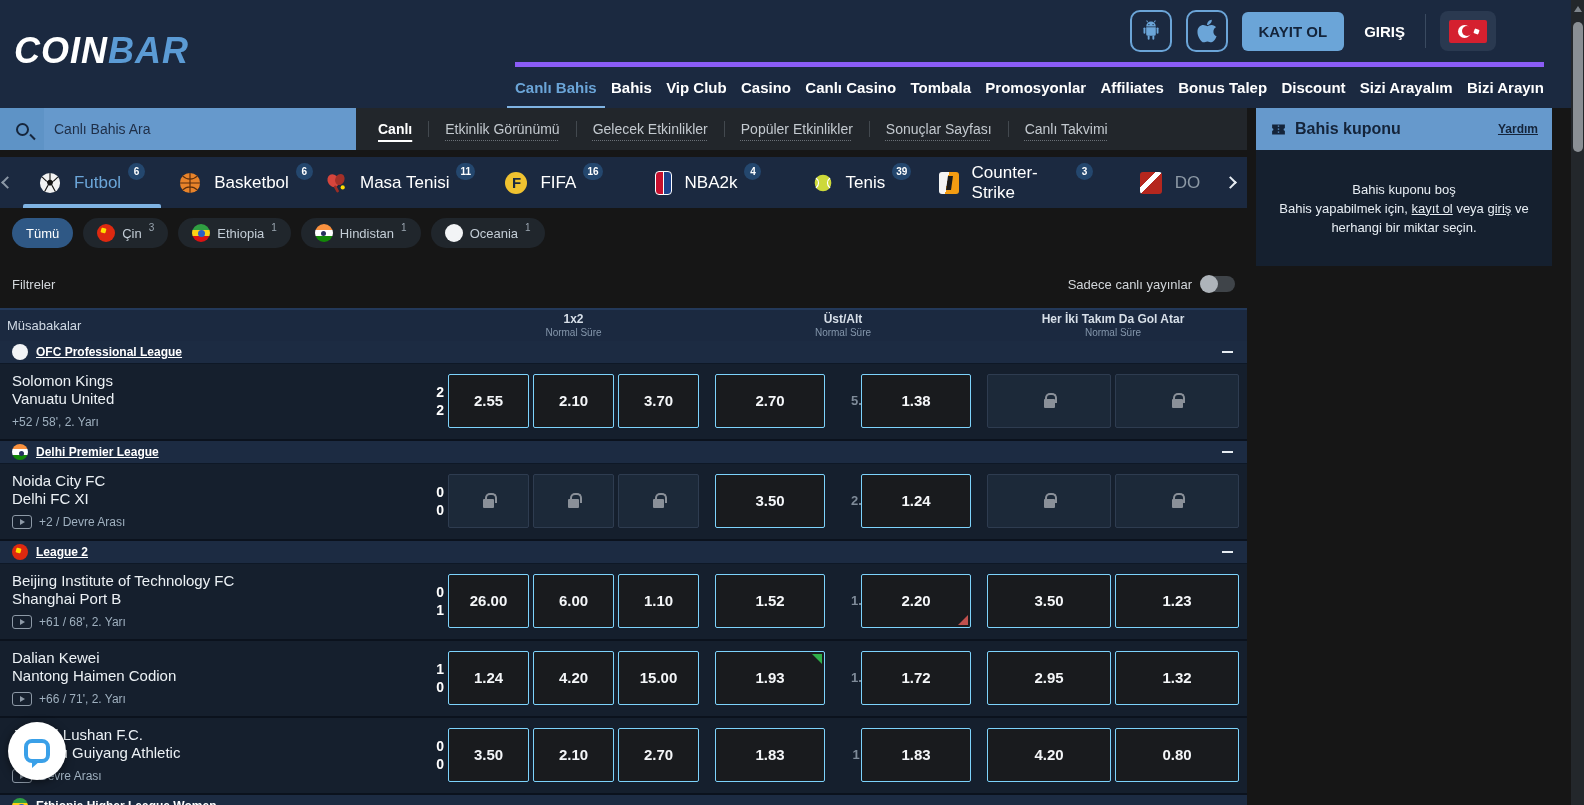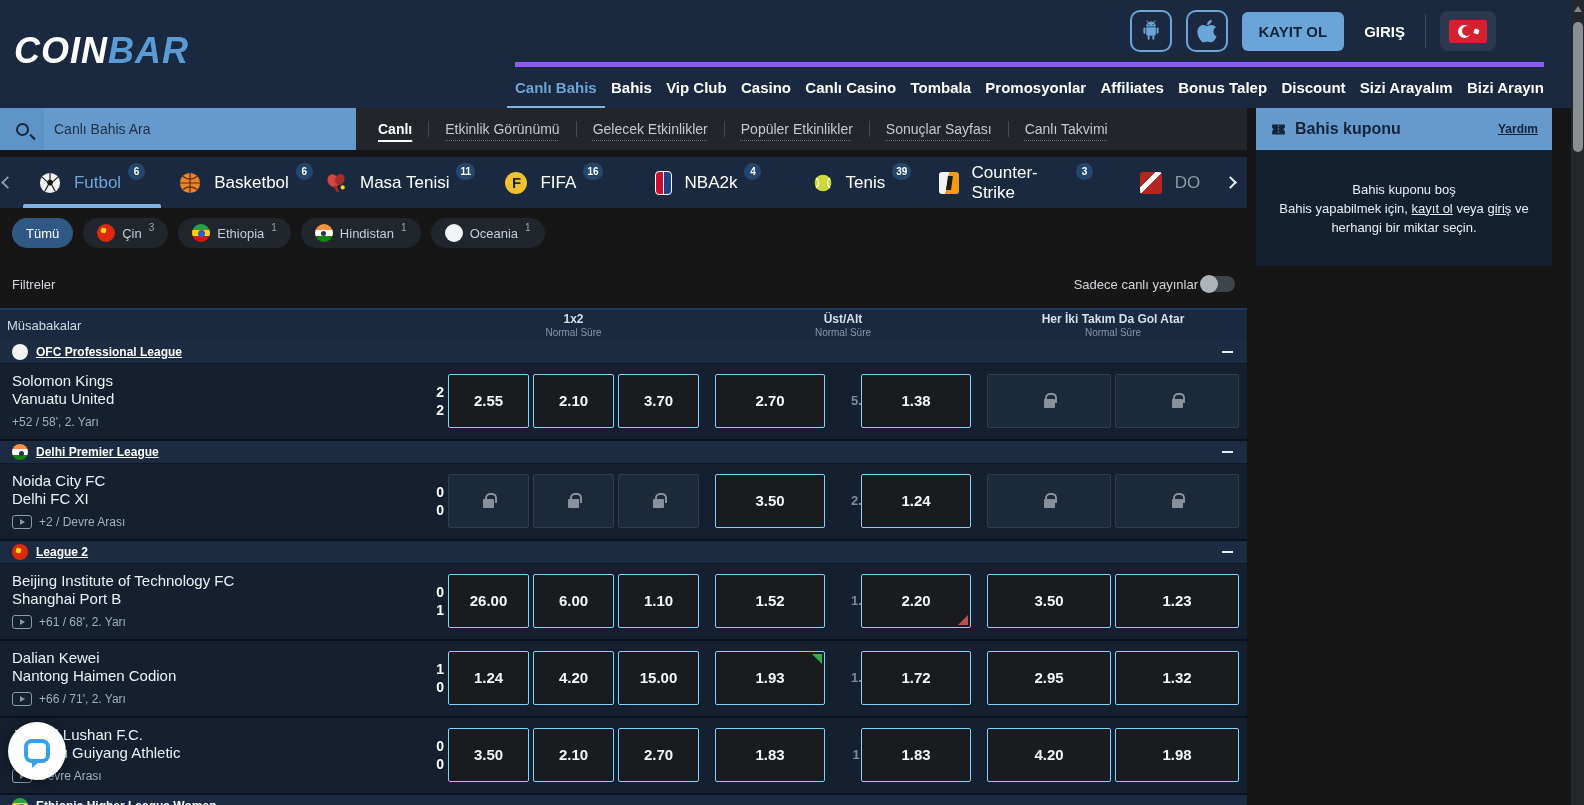--- a/index.html
+++ b/index.html
@@ -79,21 +79,21 @@
   .flag.ethiopia { background:linear-gradient(180deg,#2f9e41 0 34%,#fcd116 34% 66%,#da1212 66% 100%); }
   .flag.ethiopia::after { content:""; position:absolute; left:5.5px; top:5.5px; width:7px; height:7px; border-radius:50%; background:#2b5fc7; }
   .flag.india { background:linear-gradient(180deg,#f9913f 0 34%,#ffffff 34% 66%,#128807 66% 100%); }
   .flag.india::after { content:""; position:absolute; left:6.5px; top:6.5px; width:5px; height:5px; border-radius:50%; background:#26305e; }
   .flag.white { background:#f2f4f6; }
   .flag.sm { width:16px; height:16px; }
 
   
   .filters-row { position:absolute; left:0; top:276px; width:1247px; display:flex; align-items:center; justify-content:space-between; padding:0 12px; }
   .filters-label { color:#d2d6da; font-size:13px; }
-  .live-only { display:flex; align-items:center; gap:3px; color:#d2d6da; font-size:13px; }
+  .live-only { display:flex; align-items:center; gap:9px; color:#d2d6da; font-size:13px; }
   .toggle { position:relative; width:34px; height:16px; border-radius:8px; background:#3f4449; cursor:pointer; }
   .toggle::after { content:""; position:absolute; left:-1px; top:-1px; width:18px; height:18px; border-radius:50%; background:#aeb4ba; }
 
   
   .grid { display:flex; align-items:center; }
   .c-teams { flex:1; min-width:0; padding-left:12px; }
   .c-scores { width:26px; text-align:right; padding-right:4px; }
   .gsp { width:16px; flex:none; }
   .g1 { display:flex; gap:4px; width:251px; flex:none; }
   .g2 { display:flex; align-items:center; width:256px; flex:none; }
@@ -587,21 +587,21 @@
         <div class="cell val w2">
             <span>1.83</span>
           </div>
       </div>
       <div class="gsp"></div>
       <div class="g3">
         <div class="cell val w3">
             <span>4.20</span>
           </div>
         <div class="cell val w3">
-            <span>1.98</span>
+            <span>0.80</span>
           </div>
       </div>
     </div>
 
     <div class="league">
       <span class="flag ethiopia sm"></span>
       <span class="league-name">Ethiopia Higher League Women</span>
 
     </div>
 

